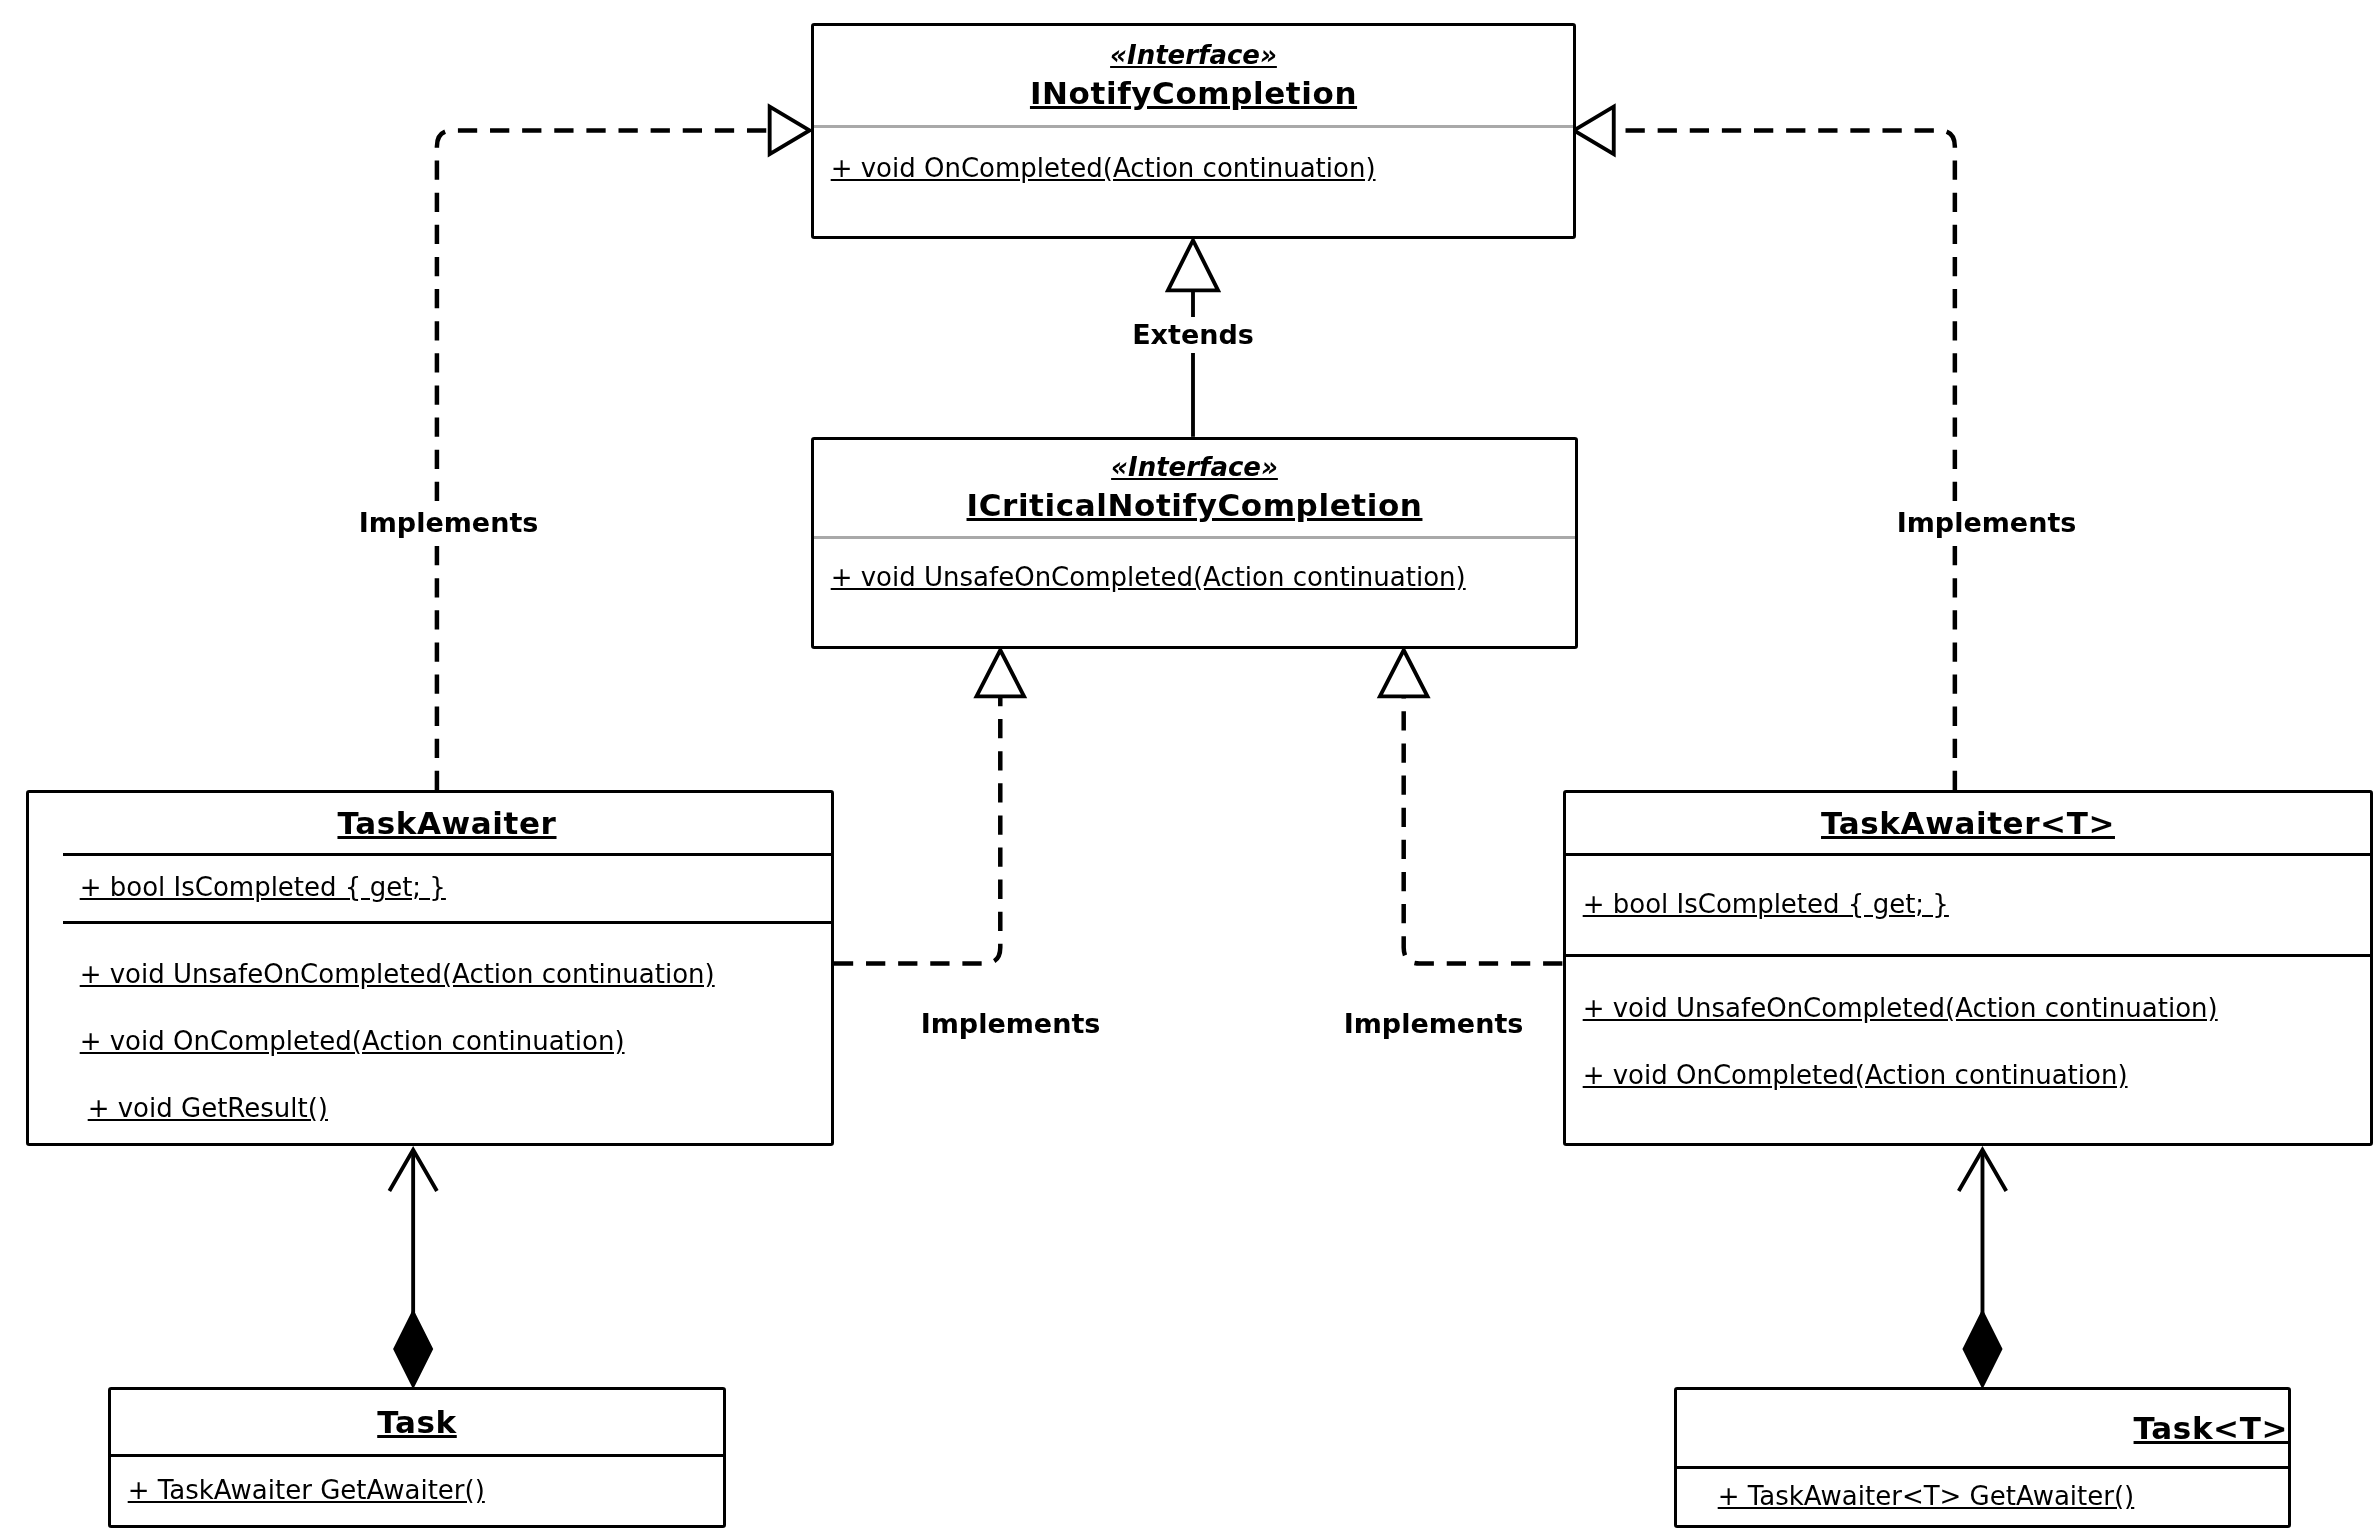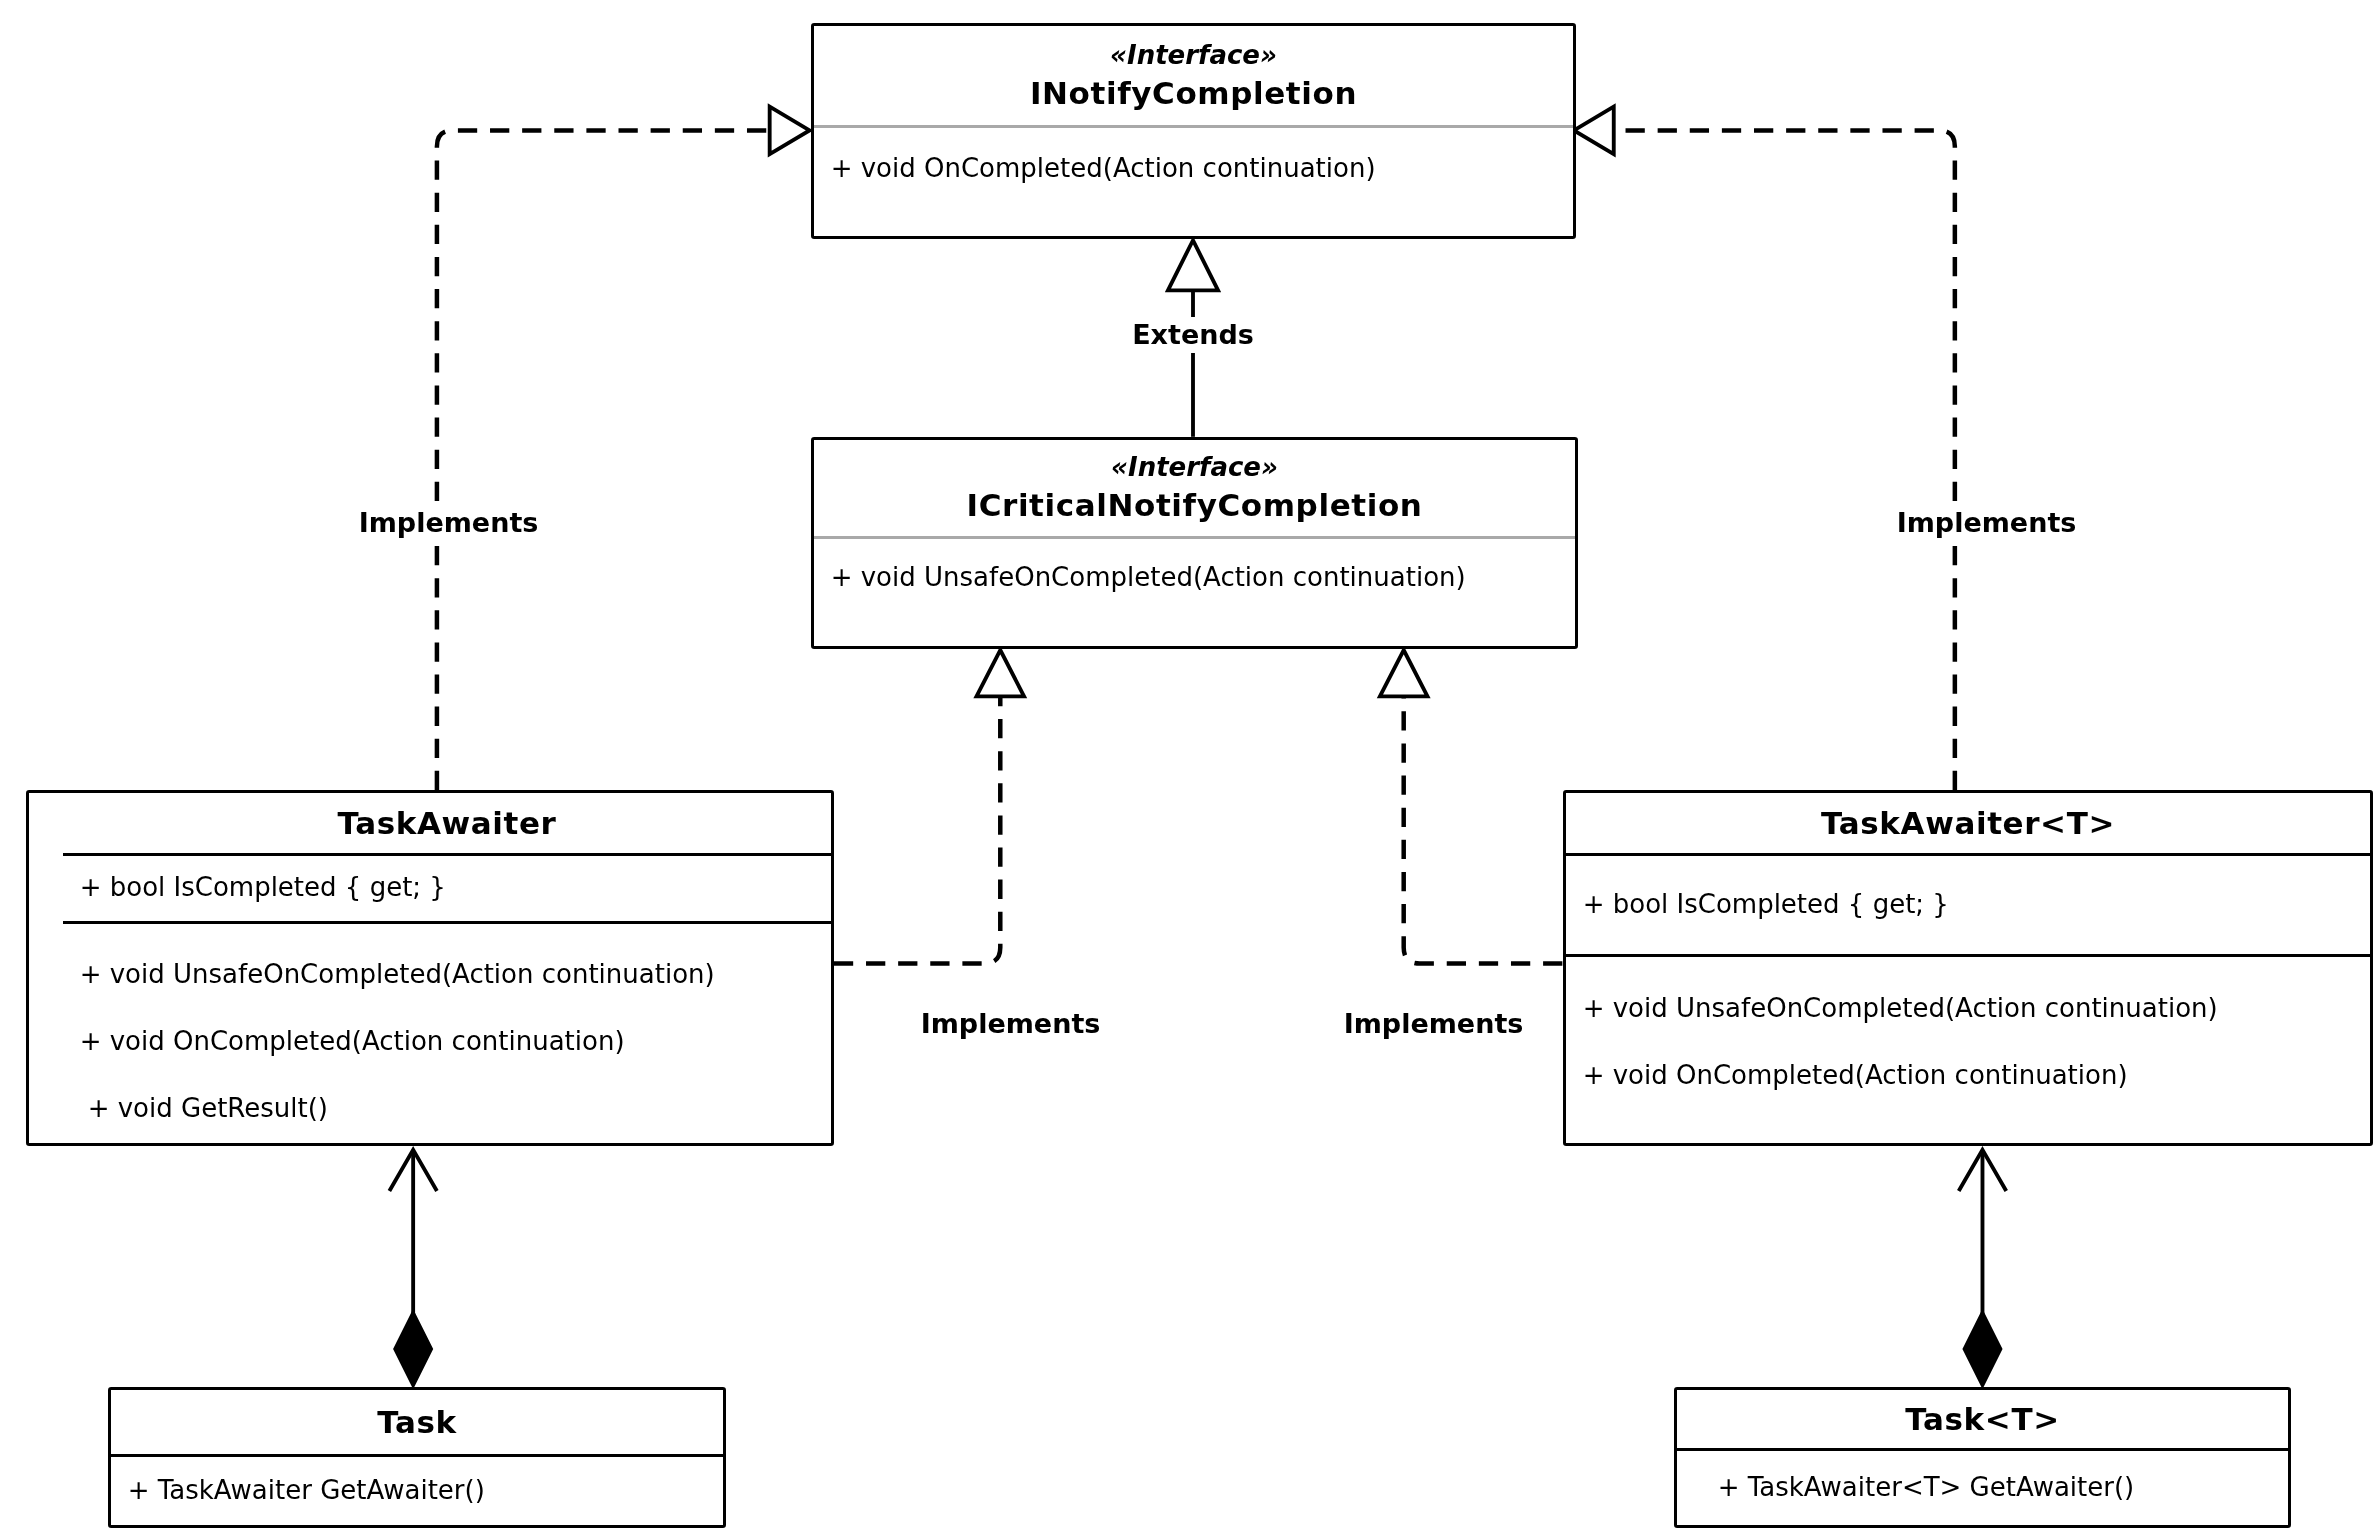--- a/index.html
+++ b/index.html
@@ -16,21 +16,21 @@
     color:var(--ink);
     overflow:hidden;
   }
   svg.wires{position:absolute;left:0;top:0;z-index:0;}
   .uml-box{
     position:absolute;z-index:1;
     background:var(--paper);
     border:3.2px solid var(--ink);
     border-radius:3.2px;
     box-sizing:border-box;
-    display:flex;flex-direction:column;
+    display:flex;flex-direction:column;text-decoration:underline;
   }
   .title-comp{
     display:flex;flex-direction:column;
     align-items:center;justify-content:center;
     gap:6.4px;flex:0 0 auto;
   }
   .stereotype{font-style:italic;font-weight:600;font-size:26px;line-height:1.1;}
   .class-name{font-weight:bold;font-size:31px;line-height:1.1;letter-spacing:0.6px;}
   .sep{height:0;border-top:3.2px solid var(--ink);flex:0 0 auto;}
   .sep.gray{border-top:3.9px solid var(--graysep);}
@@ -150,21 +150,21 @@
     <div class="title-comp" style="height:64px;">
       <div class="class-name">Task</div>
     </div>
     <div class="sep"></div>
     <div class="members" style="flex:1;justify-content:center;">
       <div class="member" style="height:40px;">+ TaskAwaiter GetAwaiter()</div>
     </div>
   </div>
 
   <div class="uml-box" style="left:1674px;top:1387px;width:617px;height:141px;">
-    <div class="title-comp" style="height:58px;">
+    <div class="title-comp" style="height:76px;align-items:flex-end;">
       <div class="class-name">Task&lt;T&gt;</div>
     </div>
     <div class="sep"></div>
     <div class="members" style="flex:1;justify-content:center;">
       <div class="member" style="height:40px;margin-left:24px;">+ TaskAwaiter&lt;T&gt; GetAwaiter()</div>
     </div>
   </div>
 
   <div class="edge-label" style="left:1103px;top:317px;width:180px;height:36px;">Extends</div>
 

